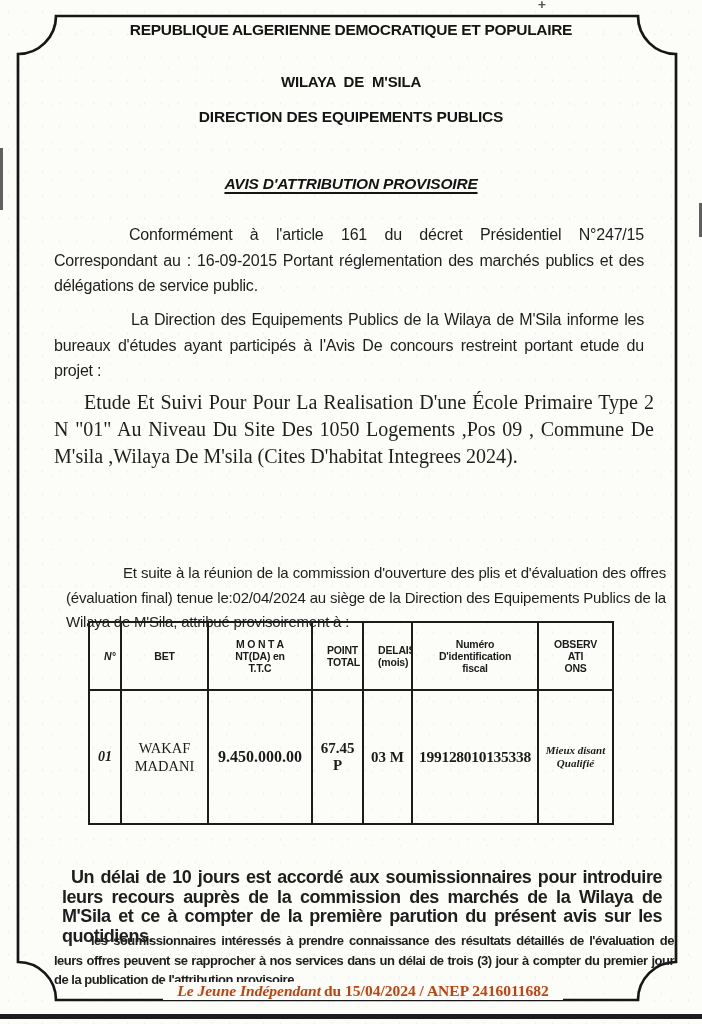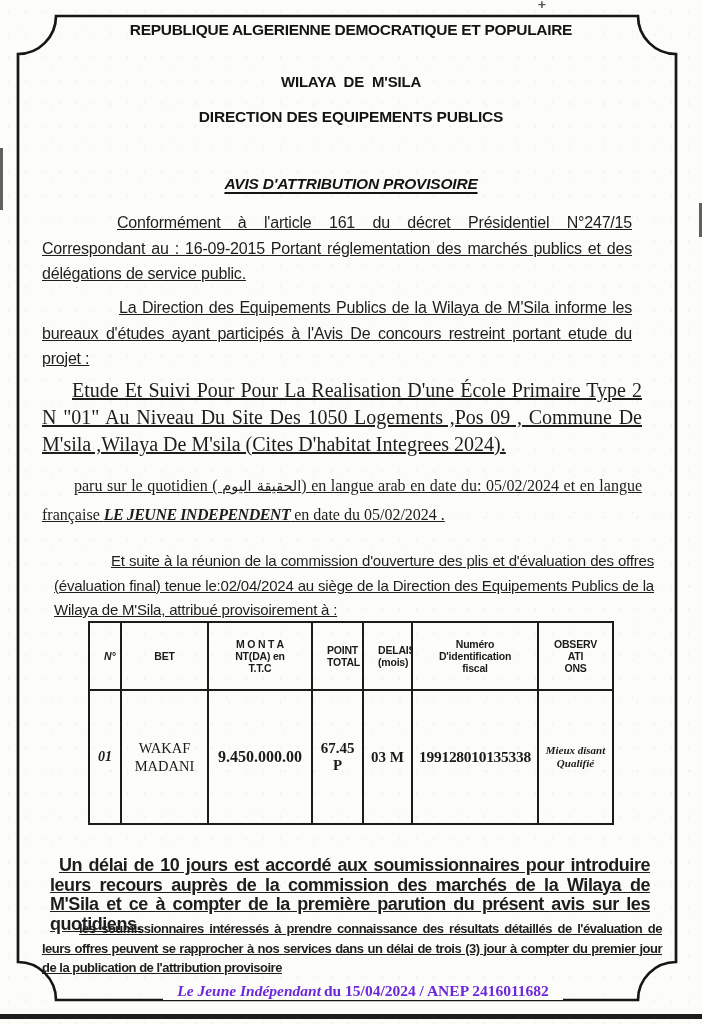--- a/index.html
+++ b/index.html
@@ -37,24 +37,23 @@
   .nif{top:142px;font-size:16px;}
   .avis{top:175px;font-size:15.5px;}
   .avis .u{
     font-style:italic;
     text-decoration:underline;
     text-decoration-thickness:2px;
     text-underline-offset:3px;
   }
 
   .para{
-    position:absolute;z-index:3;margin:4px;
+    position:absolute;z-index:3;margin:16px;
     text-align:justify;color:#1e1e1e;
     letter-spacing:-0.2px;
-    text-decoration:underline;
   }
   .p-decret   {left:38px;top:206px;width:590px;text-indent:75px;font-size:16px;line-height:25.5px;}
   .p-informe  {left:38px;top:291px;width:590px;text-indent:77px;font-size:16px;line-height:25.5px;}
   .serif      {font-family:"Liberation Serif", serif;letter-spacing:0;}
   .p-projet   {left:38px;top:373px;width:600px;text-indent:30px;font-size:20px;line-height:27px;}
   .p-paru     {left:38px;top:468px;width:600px;text-indent:32px;font-size:16px;line-height:27.5px;}
   .p-paru .ar {font-family:"DejaVu Sans", sans-serif;font-size:14.5px;}
   .p-paru .journal-fr{font-weight:700;font-style:italic;letter-spacing:-0.5px;}
   .p-reunion  {left:50px;top:545px;width:600px;text-indent:57px;font-size:15px;line-height:24.5px;font-weight:500;}
   .p-recours  {left:46px;top:852px;width:600px;text-indent:9px;font-size:18px;line-height:19.5px;font-weight:700;letter-spacing:-0.45px;}
@@ -99,21 +98,21 @@
   .footer-band{
     position:absolute;left:0;top:982px;width:100%;z-index:4;
     text-align:center;
   }
   .footer-band .inner{
     display:inline-block;
     background:#fcfcf9;
     padding:0 14px;
     transform:translateX(12px);
     font-family:"Liberation Serif", serif;
-    font-size:15.5px;font-weight:700;color:#6d28d9;
+    font-size:15.5px;font-weight:700;color:#c2410c;
   }
   .footer-band .f-journal{font-style:italic;margin-right:3px;}
   .bottom-rule{
     position:absolute;left:0;top:1014px;width:702px;height:5px;
     background:#1d1d1d;z-index:2;
   }
 </style>
 </head>
 <body>
 
@@ -131,21 +130,20 @@
   <div class="hdr direction">DIRECTION DES EQUIPEMENTS PUBLICS</div>
   <div class="hdr wilaya">WILAYA DE M'SILA</div>
   <div class="hdr avis">
     <span class="u">AVIS D'ATTRIBUTION PROVISOIRE</span>
   </div>
 
   <p class="para p-decret">Conformément à l'article 161 du décret Présidentiel N°247/15 Correspondant au : 16-09-2015 Portant réglementation des marchés publics et des délégations de service public.</p>
   <p class="para p-informe">La Direction des Equipements Publics de la Wilaya de M'Sila informe les bureaux d'études ayant participés à l'Avis De concours restreint portant etude du projet :</p>
   <p class="para serif p-projet">Etude Et Suivi Pour Pour La Realisation D'une École Primaire Type 2 N "01" Au Niveau Du Site Des 1050 Logements ,Pos 09 , Commune De M'sila ,Wilaya De M'sila (Cites D'habitat Integrees 2024).</p>
 
-  <p class="para serif p-paru"><span>paru sur le quotidien ( </span><span class="ar" dir="rtl" lang="ar">الحقيقة اليوم</span><span>) en langue arab en date du: 05/02/2024 et en langue française </span><span class="journal-fr">LE JEUNE INDEPENDENT</span><span> en date du 05/02/2024 .</span></p>
 
   <p class="para p-reunion">Et suite à la réunion de la commission d'ouverture des plis et d'évaluation des offres (évaluation final) tenue le:02/04/2024 au siège de la Direction des Equipements Publics de la Wilaya de M'Sila, attribué provisoirement à :</p>
 
   <table class="award">
     <colgroup>
       <col style="width:32px">
         <col style="width:87px">
         <col style="width:104px">
       <col style="width:51px">
         <col style="width:49px">

